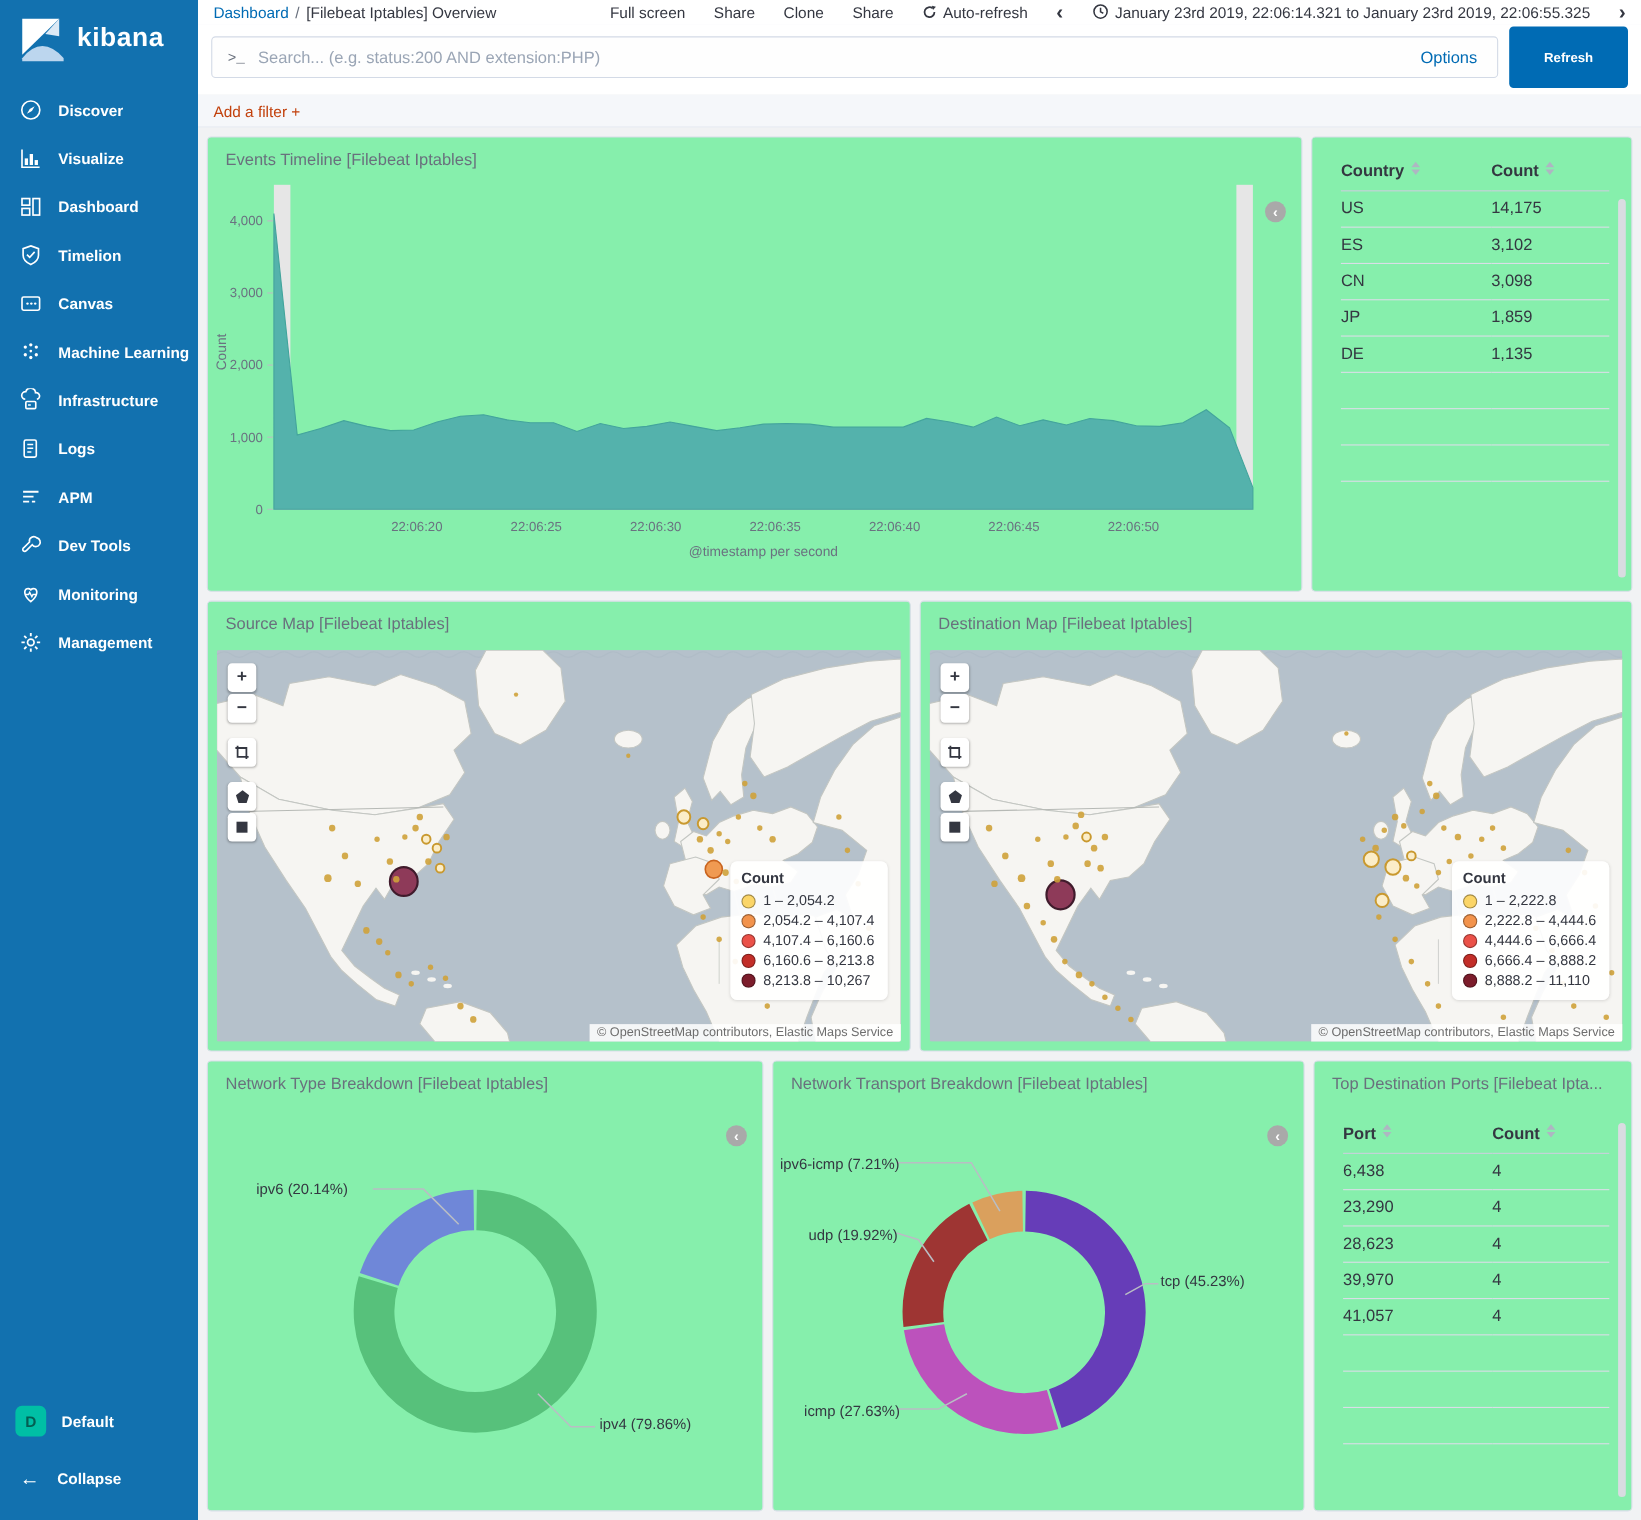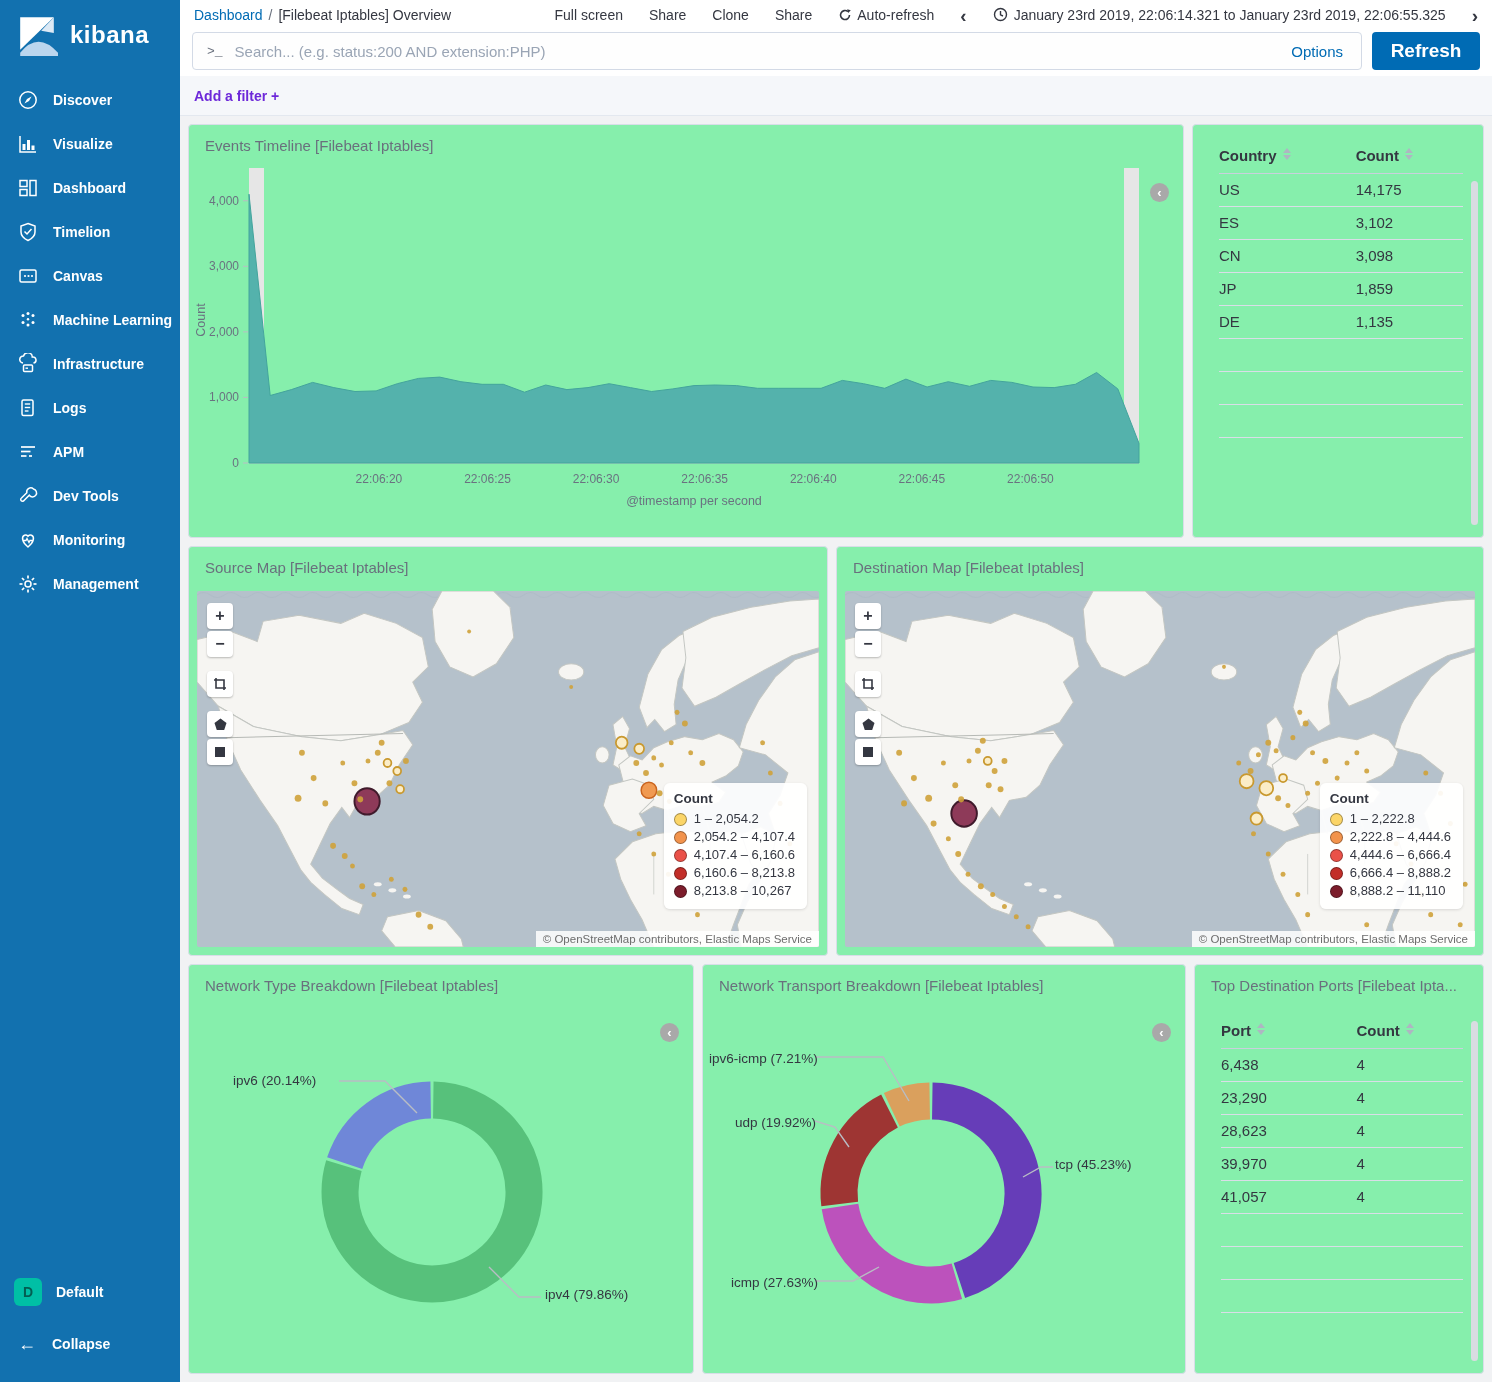--- a/index.html
+++ b/index.html
@@ -40,25 +40,25 @@
   .timerange { display:flex; align-items:flex-start; gap:6px; cursor:pointer; }
 
   .searchrow { background:#fff; display:flex; align-items:center; padding:2px 12px 6px 12px; gap:10px; }
   .searchbox { flex:1; height:38px; border:1px solid #d3dae6; border-radius:4px; background:#fefefe;
                display:flex; align-items:center; padding:0 14px; gap:12px; }
   .search-prefix { font-family:"Liberation Mono", monospace; color:#69707d; font-size:13px; }
   .searchbox input { flex:1; border:none; outline:none; font-size:15px; color:#343741;
                      font-family:"Liberation Sans", sans-serif; background:transparent; }
   .searchbox input::placeholder { color:#9aa5b5; }
   .options-link { color:#006bb4; font-size:15px; cursor:pointer; padding-right:4px; }
-  .refresh-btn { height:38px; min-width:108px; background:#006bb4; border:none; border-radius:4px;
-                 color:#fff; font-size:19px; font-weight:700; cursor:pointer; font-family:"Liberation Sans",sans-serif;}
+  .refresh-btn { height:56px; min-width:108px; background:#006bb4; border:none; border-radius:4px;
+                 color:#fff; font-size:12px; font-weight:700; cursor:pointer; font-family:"Liberation Sans",sans-serif;}
   .filterbar { height:40px; background:#f5f7fa; display:flex; align-items:center; padding:0 14px;
                border-bottom:1px solid #e3e8ef; }
-  .addfilter { color:#6d28d9; font-size:14px; cursor:pointer; font-weight:700; }
+  .addfilter { color:#c2410c; font-size:14px; cursor:pointer; font-weight:400; }
 
   
   .dash { flex:1; padding:8px; display:flex; flex-direction:column; gap:8px; background:#f1f2f4; }
   .row { display:flex; gap:8px; }
   .panel { background:#86efac; border:1px solid #d8dee8; border-radius:4px; position:relative; overflow:hidden; }
   .panel-title { font-size:15px; color:#69707d; padding:12px 16px 6px 16px; cursor:pointer; white-space:nowrap;
                  overflow:hidden; text-overflow:ellipsis; }
   .panel-collapse { position:absolute; top:58px; right:14px; width:19px; height:19px; border-radius:50%;
                     background:#a9a9a9; color:#fff; font-weight:700; display:flex; align-items:center;
                     justify-content:center; font-size:13px; cursor:pointer; z-index:5; line-height:1; padding-bottom:1px;}

